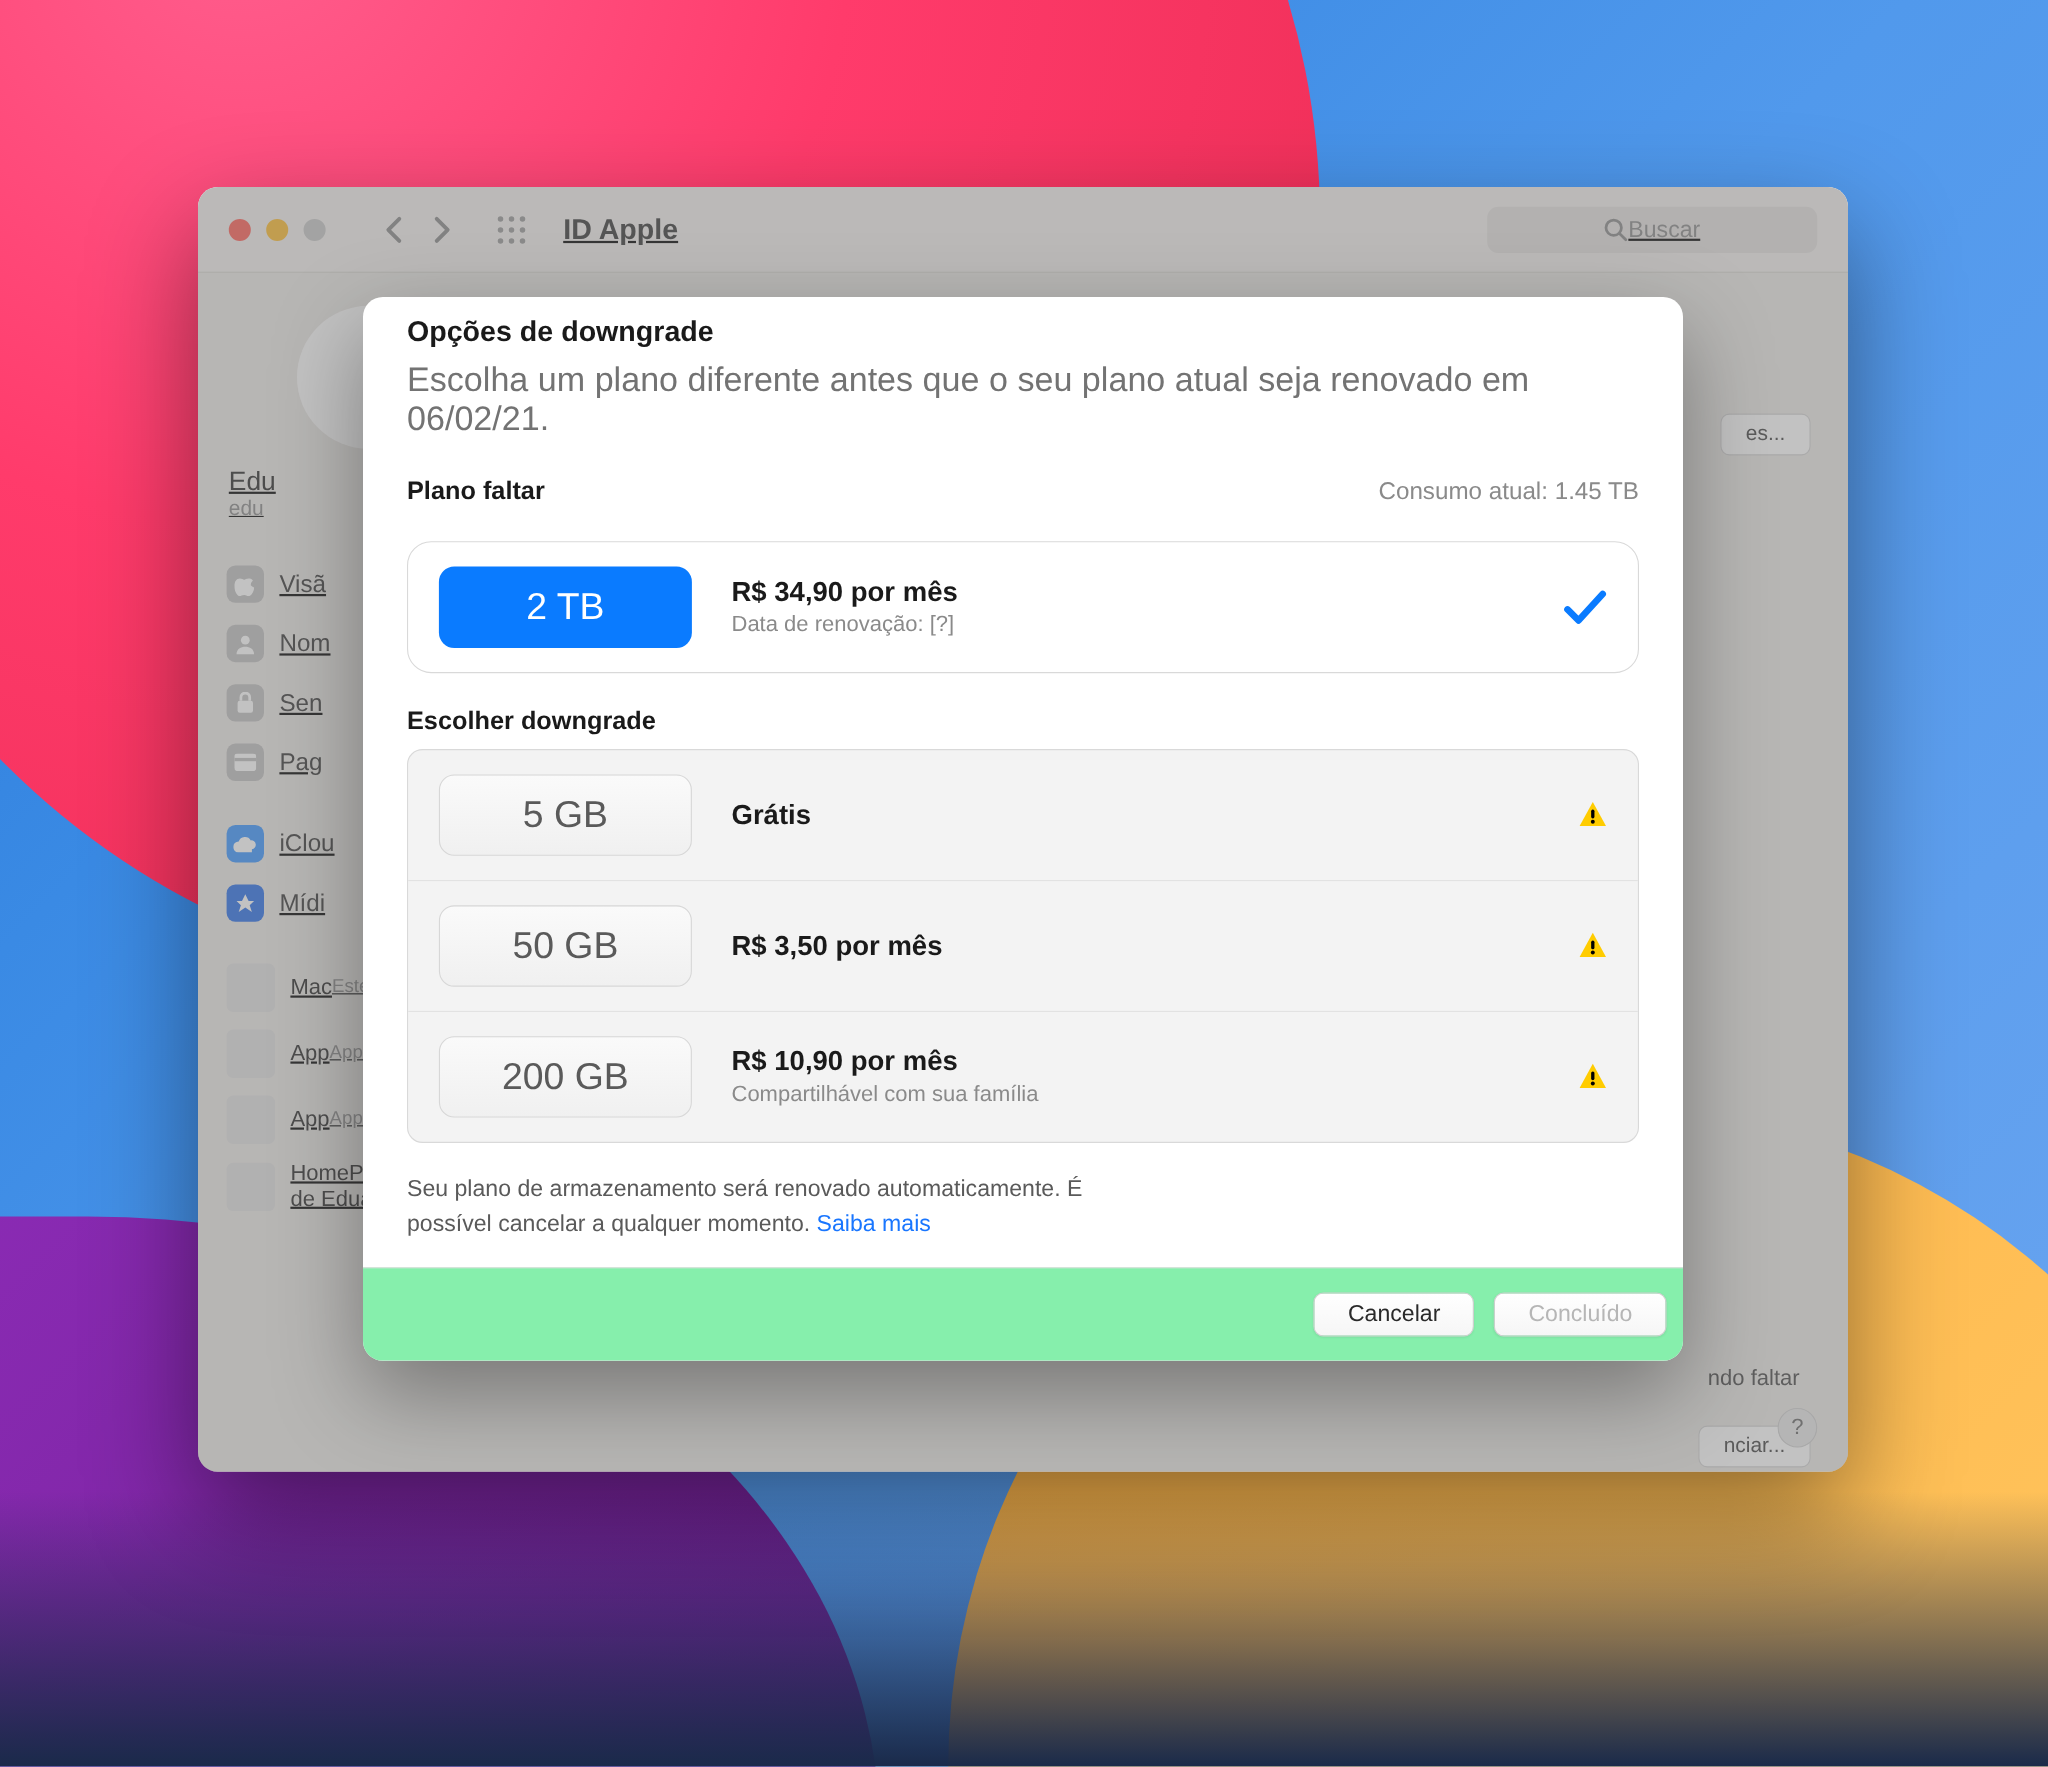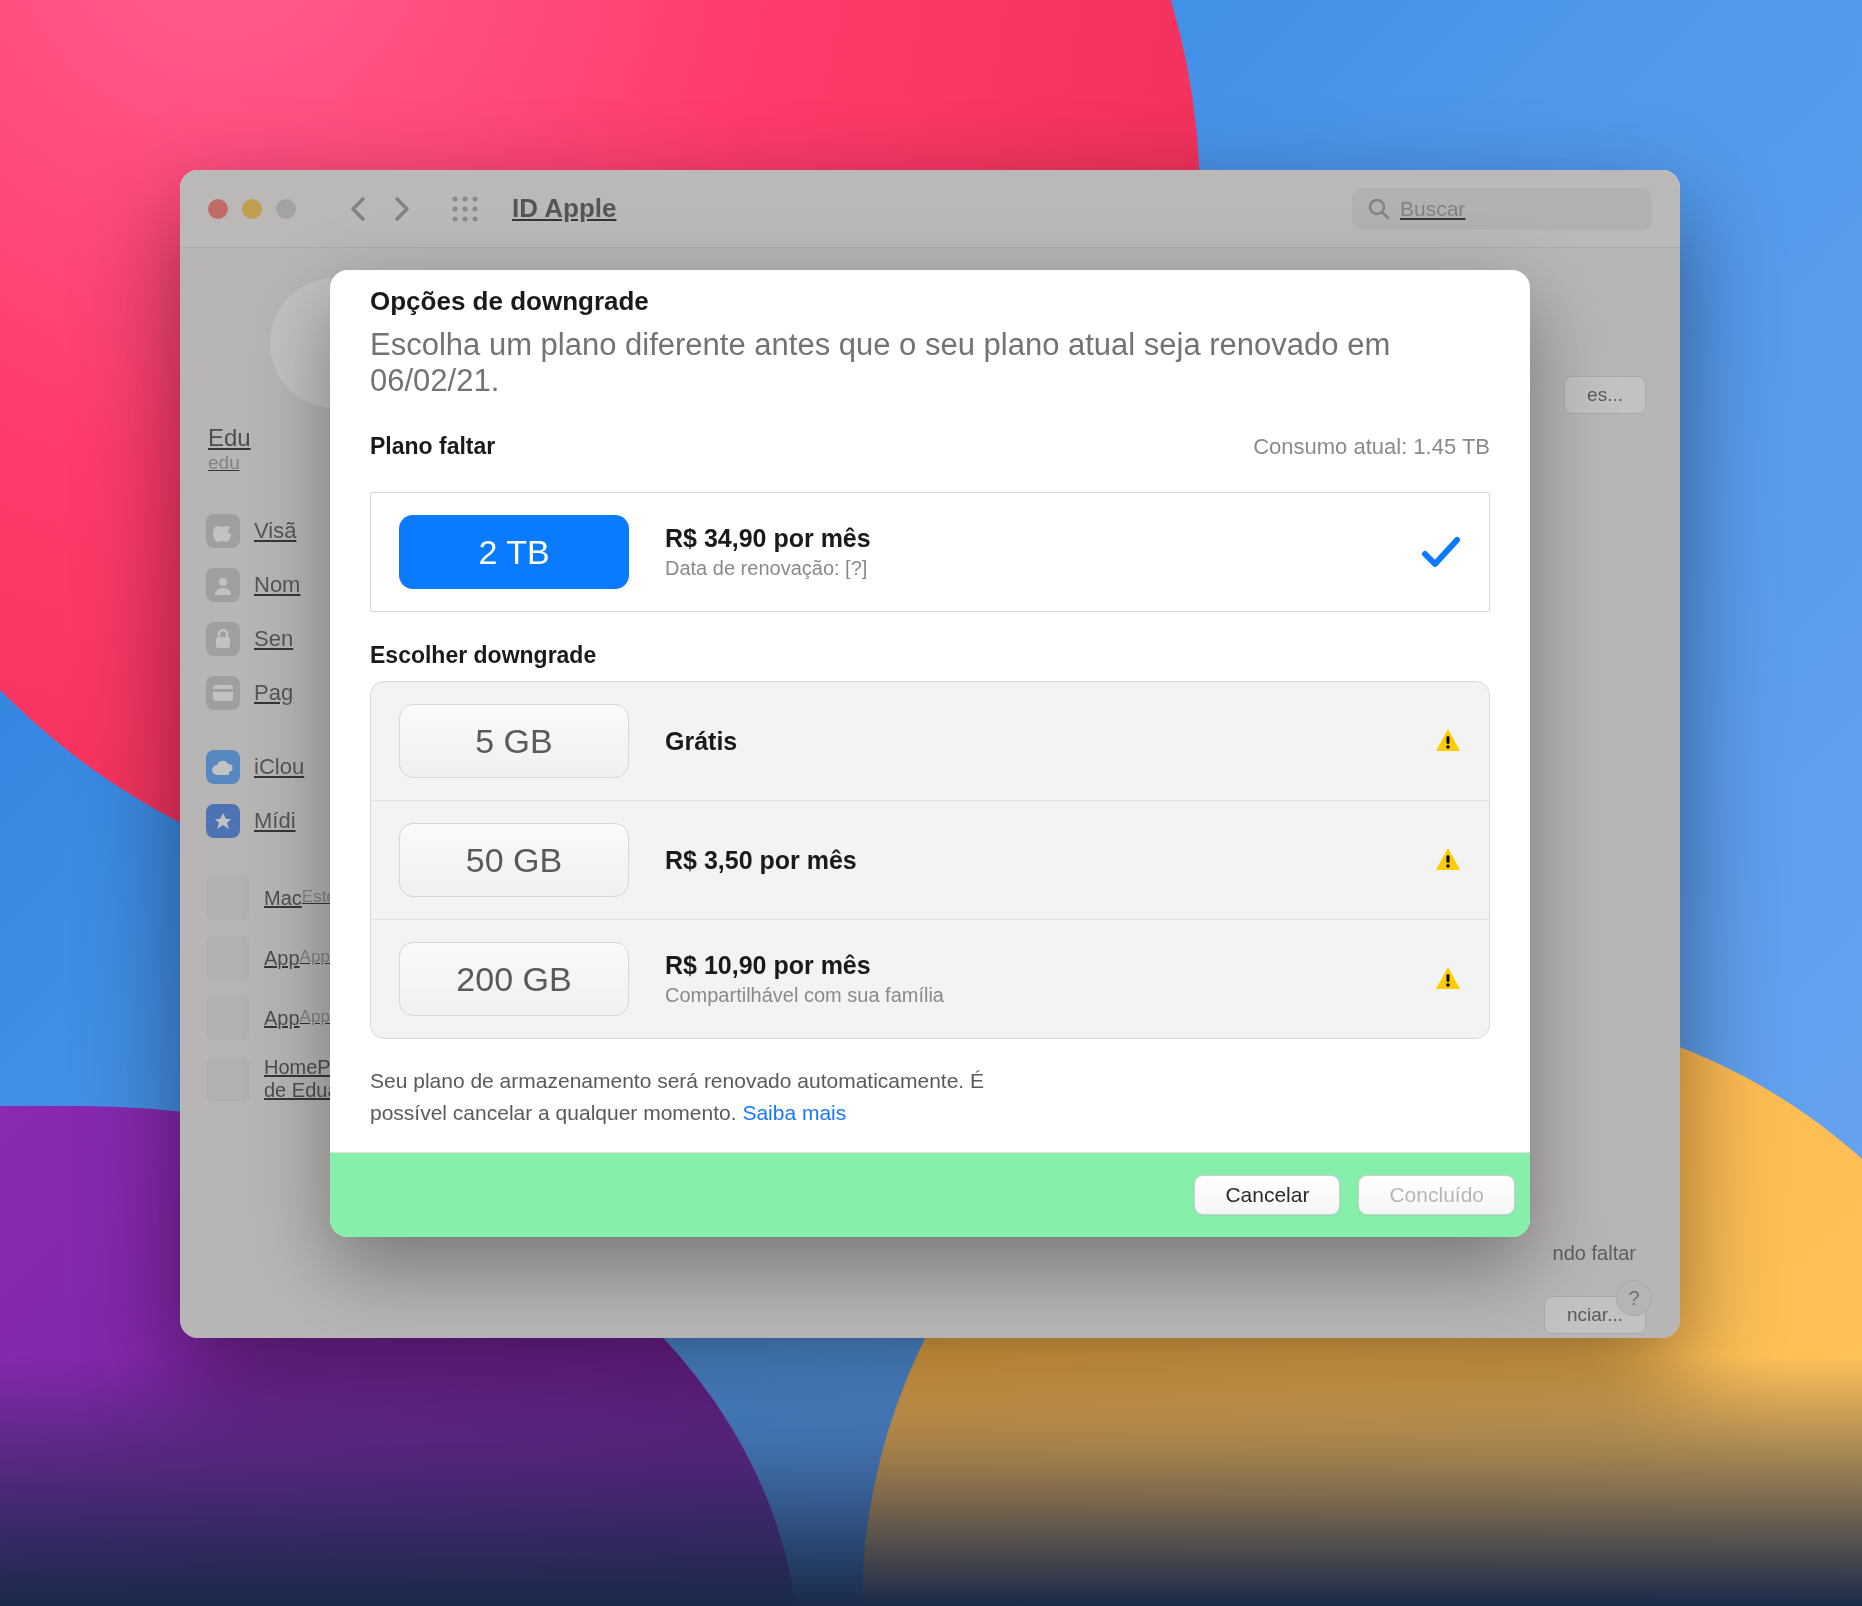--- a/index.html
+++ b/index.html
@@ -95,23 +95,23 @@
 
 .search-pill {
   margin-left: auto;
   width: 300px;
   height: 42px;
   background: rgba(0,0,0,0.06);
   border-radius: 10px;
   display: flex;
   align-items: center;
   padding: 0 16px;
-  gap: 10px;
   color: #8b8b8b;
   font-size: 21px;
+  justify-content: center;
 }
 
 .window-body {
   display: flex;
   height: calc(100% - 78px);
 }
 
 .sidebar {
   width: 300px;
   padding: 30px 18px;
@@ -168,21 +168,21 @@
 .modal-body { padding: 16px 40px 24px; }
 .modal-title { font-size: 26px; font-weight: 700; color: #1a1a1a; margin-bottom: 10px; }
 .modal-subtitle { font-size: 31px; color: #737373; margin-bottom: 34px; }
 
 .section-row { display: flex; justify-content: space-between; align-items: baseline; margin-bottom: 12px; }
 .section-label { font-size: 23px; font-weight: 700; color: #1a1a1a; }
 .section-meta { font-size: 22px; color: #8a8a8a; }
 
 .plan-card {
   border: 1px solid #d9d9d9;
-  border-radius: 2px;
+  border-radius: 22px;
   padding: 22px 28px;
   display: flex;
   align-items: center;
   gap: 36px;
   margin-bottom: 30px;
   background: #fff;
   margin-top: 32px;
 }
 
 .plan-badge {

